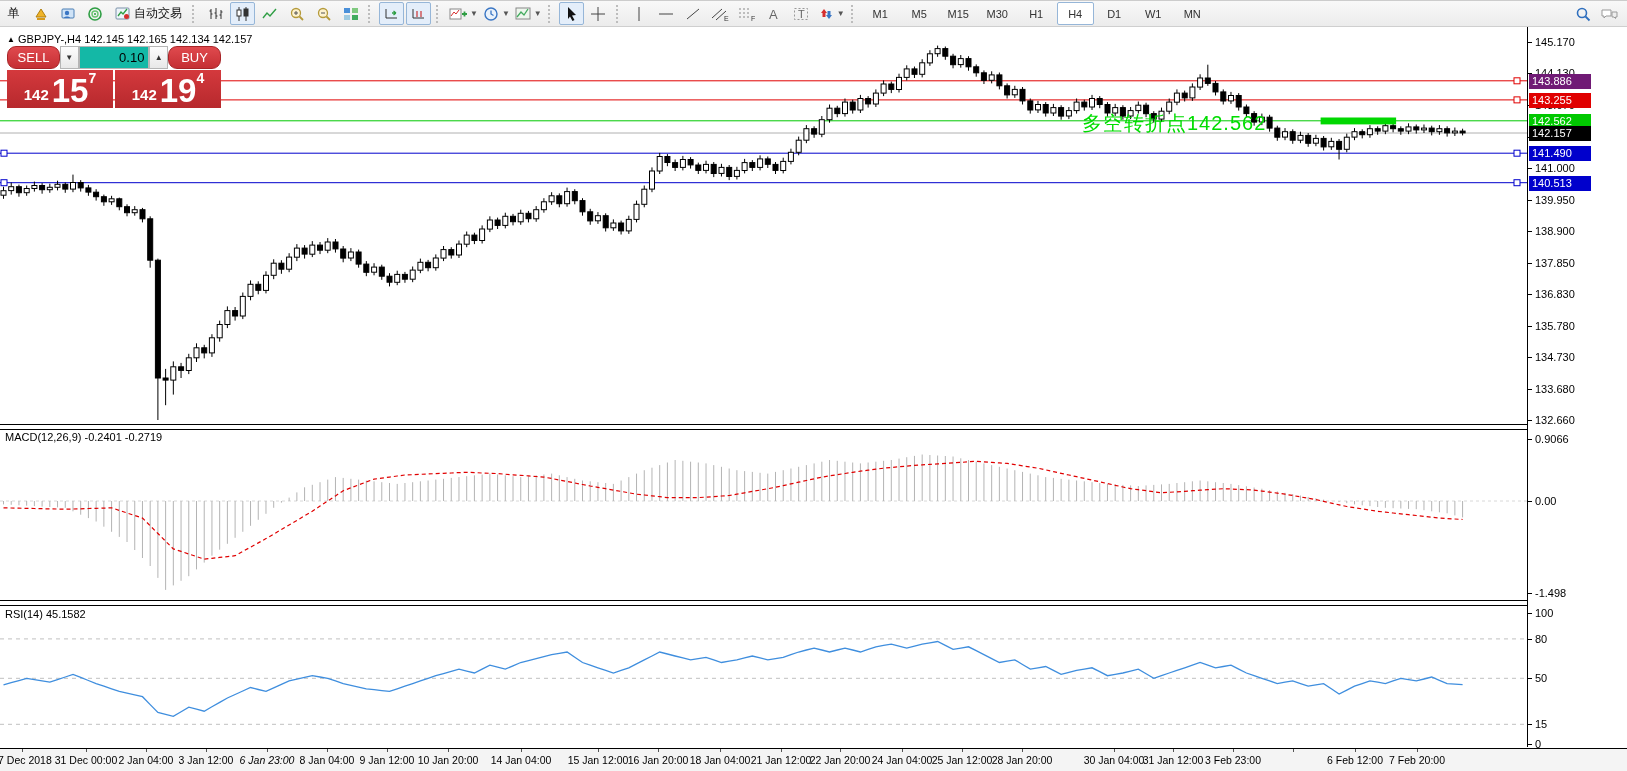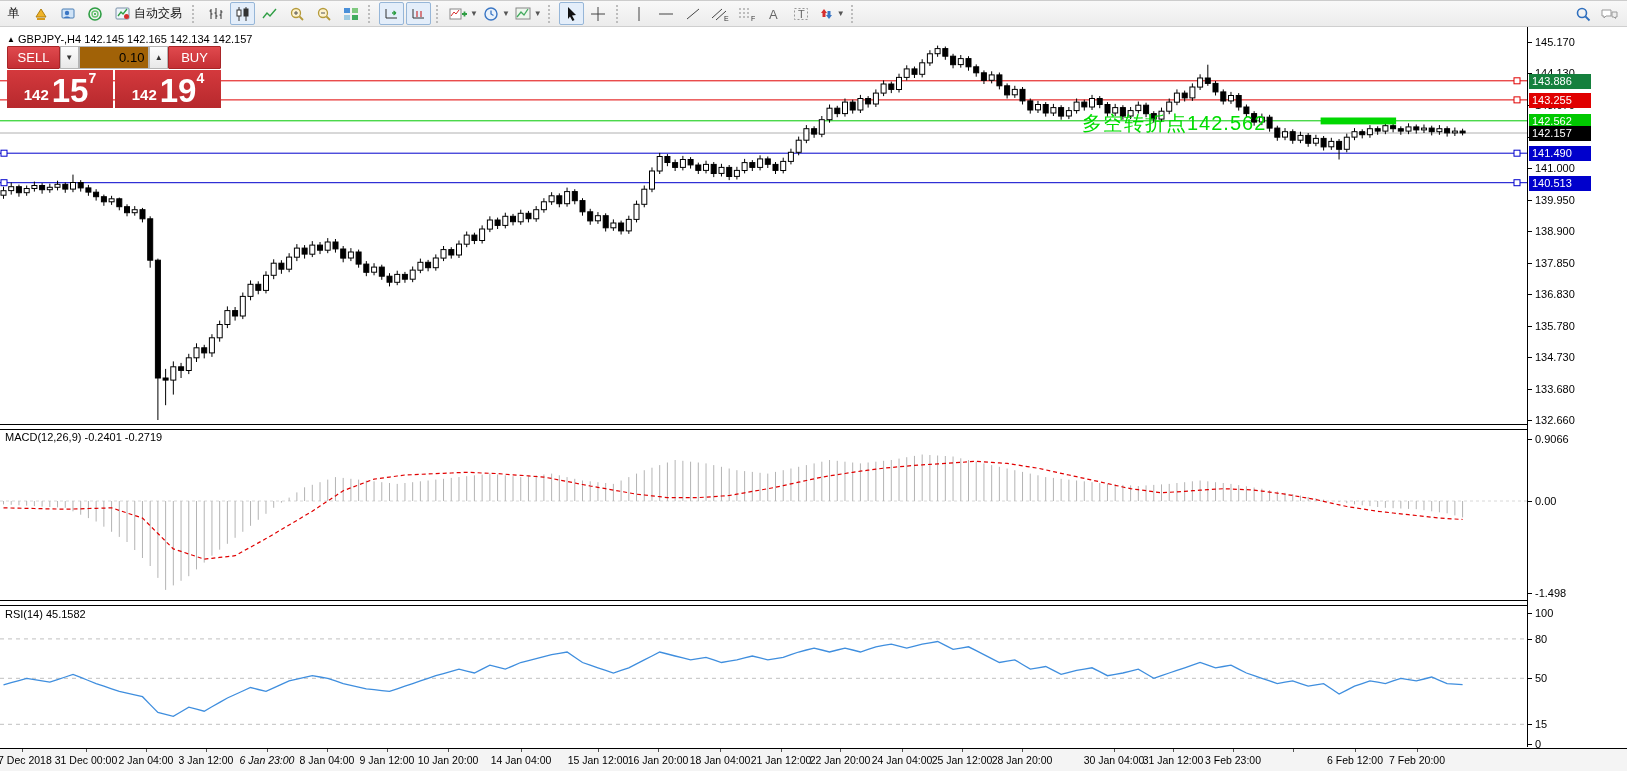--- a/index.html
+++ b/index.html
@@ -28,26 +28,26 @@
   .divider{position:absolute;left:0;width:1527px;height:4px;background:#fff;
     border-top:1px solid #000;border-bottom:1px solid #000;z-index:20;}
   
   #sym-line{position:absolute;left:7px;top:32px;font-size:11px;color:#000;z-index:15;white-space:nowrap;}
   .ind-label{position:absolute;left:5px;font-size:11px;color:#000;z-index:15;white-space:nowrap;}
   #annotation{position:absolute;font-size:20px;font-weight:normal;z-index:16;white-space:nowrap;letter-spacing:1px;}
   
   #octl{position:absolute;left:7px;top:45px;z-index:18;width:214px;}
   #octl .row1{display:flex;height:23px;}
   .redbtn{background:linear-gradient(#e04a4e,#c52f34);color:#fff;border:1px solid #a82528;
-    border-radius:1px;font-size:13px;display:flex;align-items:center;justify-content:center;}
+    border-radius:9px;font-size:13px;display:flex;align-items:center;justify-content:center;}
   #sell-btn,#buy-btn{width:52px;}
   .spin{width:17px;background:linear-gradient(#fdfdfd,#e8e8e8);border:1px solid #b5b5b5;
     font-size:8px;color:#333;display:flex;align-items:center;justify-content:center;}
   #vol{width:62px;border:1px solid #b5b5b5;font-size:13px;text-align:right;padding:0 4px;
-    display:flex;align-items:center;justify-content:flex-end;background:#a16207;color:#000;}
+    display:flex;align-items:center;justify-content:flex-end;background:#14b8a6;color:#000;}
   #octl .row2{display:flex;margin-top:1px;height:38px;gap:2px;}
   .pxpanel{flex:1;background:linear-gradient(#d8404395 , #c22f33);background:linear-gradient(#d4393d,#b7292d);
     color:#fff;display:flex;align-items:flex-end;justify-content:center;padding-bottom:2px;}
   .px-pre{font-size:15px;font-weight:bold;margin-right:3px;margin-bottom:3px;}
   .px-big{font-size:33px;font-weight:bold;line-height:30px;}
   .px-sup{font-size:14px;font-weight:bold;align-self:flex-start;margin-top:0px;}
   
   .ytick{position:absolute;left:0;height:14px;font-size:11px;color:#000;white-space:nowrap;}
   .ytick i{position:absolute;left:0;top:7px;width:4px;height:1px;background:#000;}
   .ytick span{position:absolute;left:7px;top:1px;}
@@ -232,20 +232,21 @@
       </span>
     <span class="tbtn">
         <svg width="18" height="18">
           <path d="M5 4l3 4H6.5V12h-3V8H2z" fill="#d62e2e" transform="translate(2,0)"></path>
           <path d="M12 14l-3-4h1.5V6h3v4H15z" fill="#3a76c4"></path>
         </svg>
         <span class="caret">▼</span>
       </span>
 
     <span class="grip"></span>
+    <span id="tf-group"><span class="tbtn tf">M1</span><span class="tbtn tf">M5</span><span class="tbtn tf">M15</span><span class="tbtn tf">M30</span><span class="tbtn tf">H1</span><span class="tbtn tf pressed">H4</span><span class="tbtn tf">D1</span><span class="tbtn tf">W1</span><span class="tbtn tf">MN</span></span>
 
     <span id="tb-right">
       <span class="tbtn">
           <svg width="18" height="18">
             <circle cx="8" cy="8" r="4.5" fill="none" stroke="#2f6fbe" stroke-width="1.6"></circle>
             <path d="M11.5 11.5l4 4" stroke="#2f6fbe" stroke-width="1.8"></path>
           </svg>
         </span>
       <span class="tbtn">
           <svg width="20" height="18">
@@ -973,21 +974,21 @@
         <span>50</span>
       </div>
       <div class="ytick" style="top: 690.29px;">
         <i></i>
         <span>15</span>
       </div>
       <div class="ytick" style="top: 710px;">
         <i></i>
         <span>0</span>
       </div>
-      <div class="chip" style="top: 46.7973px; background: #15803d;">143.886</div>
+      <div class="chip" style="top: 46.7973px; background: #701a75;">143.886</div>
       <div class="chip" style="top: 65.8636px; background: rgb(224, 0, 0);">143.255</div>
       <div class="chip" style="top: 86.8033px; background: rgb(0, 200, 0);">142.562</div>
       <div class="chip" style="top: 99.0408px; background: rgb(0, 0, 0);">142.157</div>
       <div class="chip" style="top: 119.195px; background: rgb(0, 0, 204);">141.490</div>
       <div class="chip" style="top: 148.716px; background: rgb(0, 0, 204);">140.513</div>
     </div>
   <div id="axis-line"></div>
   <div id="taxis">
       <div class="tmark" style="left: 22px;"></div>
       <div class="ttick" style="left: 22px;">27 Dec 2018</div>

